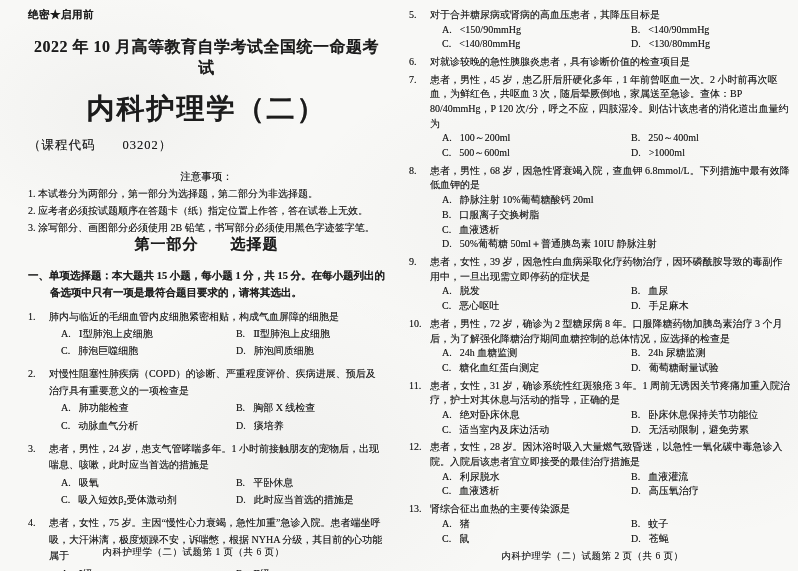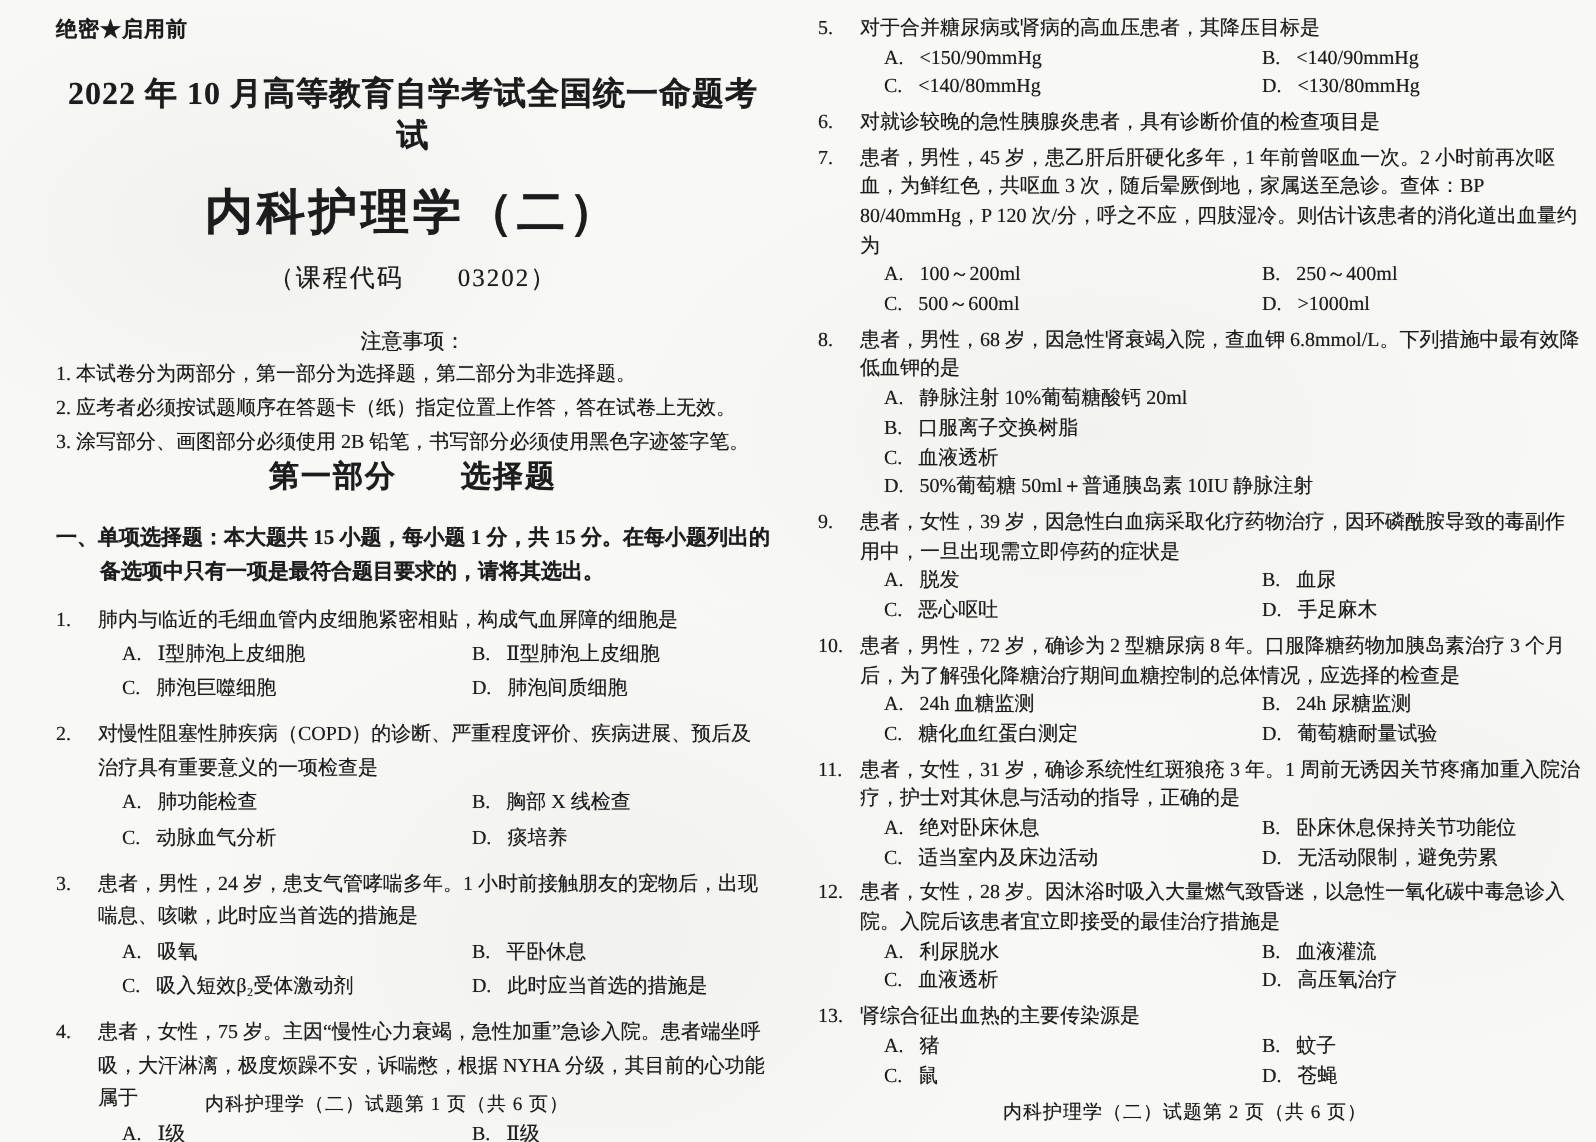--- a/index.html
+++ b/index.html
@@ -18,22 +18,22 @@
       radial-gradient(ellipse 360px 300px at 38% 82%, rgba(110,110,110,.05), transparent 60%),
       radial-gradient(ellipse 260px 210px at 90% 72%, rgba(110,110,110,.04), transparent 60%);
   }
   .page{box-sizing:border-box;position:relative;height:571px;overflow:hidden;
         text-shadow:0 0 .35px rgba(25,25,25,.55);}
   .page-1{width:399px;padding:8px 14px 0 28px;}
   .page-2{width:399px;padding:5px 6px 0 10px;}
 
   .classification{font-size:10.5px;font-weight:bold;letter-spacing:.5px;}
   .exam-session{text-align:center;font-size:16px;font-weight:bold;margin-top:15px;letter-spacing:.5px;}
-  .subject{text-align:center;font-size:24px;font-weight:bold;margin-top:11px;letter-spacing:2px;}
-  .course-code{text-align:center;font-size:12.5px;margin-top:9px;letter-spacing:1px;}
+  .subject{text-align:center;font-size:28px;font-weight:bold;margin-top:11px;letter-spacing:2px;}
+  .course-code{font-size:12.5px;margin-top:9px;letter-spacing:1px;}
   .notes-title{font-size:10.5px;font-weight:normal;margin-top:16px;text-align:center;}
   .notes{margin:2px 0 0 0;padding:0;list-style:none;}
   .notes li{font-size:10px;line-height:1.5;margin-top:2px;}
   .part-title{text-align:center;font-size:15px;font-weight:bold;letter-spacing:1px;}
   .section-intro{font-size:10.5px;font-weight:bold;margin-top:14px;line-height:1.6;
                  padding-left:22px;text-indent:-22px;}
 
   .q{font-size:10px;}
   .page-1 .q{margin-top:7px;}
   .page-2 .q{margin-top:3px;}

